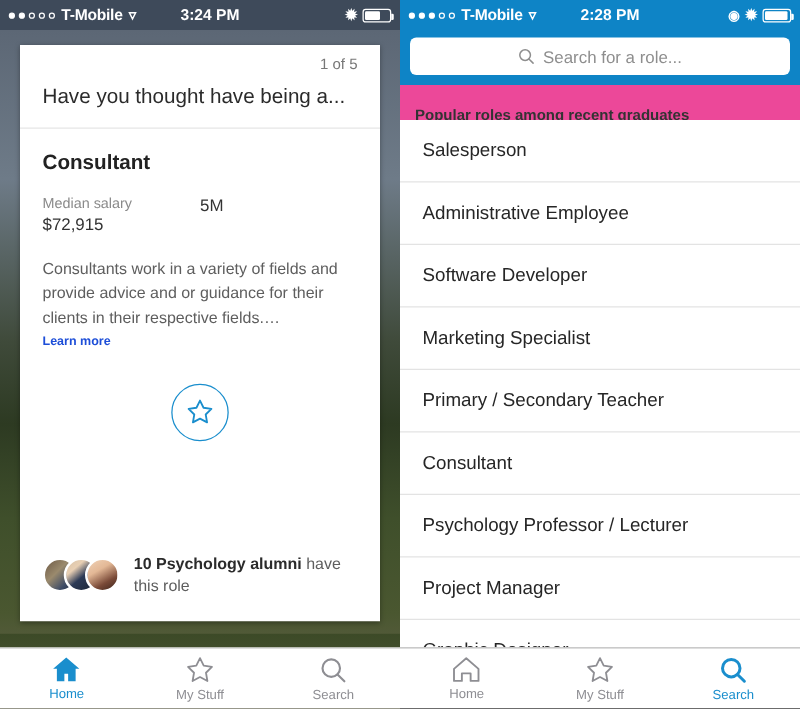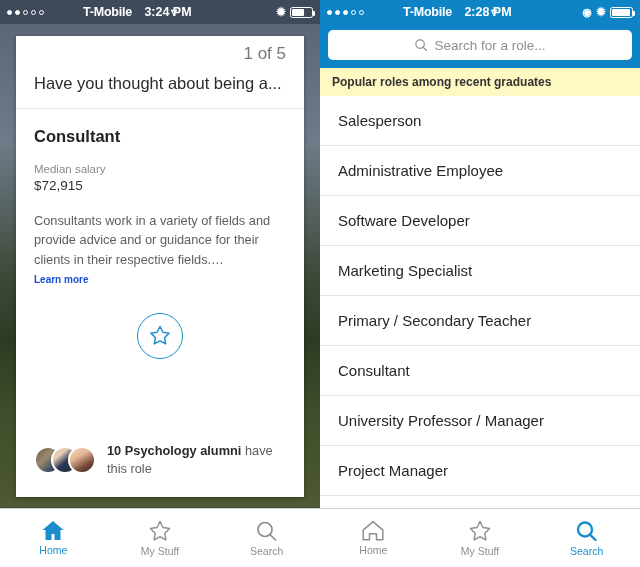--- a/index.html
+++ b/index.html
@@ -8,21 +8,21 @@
     font-family:"Liberation Sans", sans-serif;
     background:#000; overflow:hidden;
   }
   .screens { display:flex; width:640px; height:567px; }
   .screen { width:320px; height:567px; position:relative; overflow:hidden; }
 
   
   .statusbar {
     height:24px; display:flex; align-items:center;
     padding:0 7px; font-size:12px; font-weight:bold; color:#fff;
-    position:relative; z-index:20;gap:34px;
+    position:relative; z-index:20;
   }
   .sb-left { background:#3e4a5a; }
   .sb-right { background:#0e84c6; }
   .sb-dots { display:flex; gap:3px; align-items:center; margin-right:5px; }
   .dot { width:5px; height:5px; border-radius:50%; border:1px solid #fff; }
   .dot.on { background:#fff; }
   .sb-carrier { font-size:12.5px; font-weight:bold; letter-spacing:-0.2px; }
   .sb-wifi { margin-left:5px; font-size:12px; }
   .sb-time { position:absolute; left:16px; right:0; text-align:center; font-size:12.5px; font-weight:bold; pointer-events:none; }
   .sb-right-icons { margin-left:auto; display:flex; align-items:center; gap:4px; position:relative; z-index:2; }
@@ -60,21 +60,21 @@
     background:#6b5c42; opacity:.9;
   }
 
   .card {
     position:absolute; left:16px; top:36px; right:16px; bottom:70px;
     background:#fff; z-index:5;
     box-shadow:0 1px 4px rgba(0,0,0,.35);
     display:flex; flex-direction:column;
   }
   .card-head { padding:8px 18px 14px 18px; border-bottom:1px solid #e6e6e6; }
-  .counter { text-align:right; font-size:17px; color:#777; margin-bottom:9px; }
+  .counter { text-align:right; font-size:12px; color:#777; margin-bottom:9px; }
   .headline { font-size:16.5px; color:#2b2b2b; line-height:1.25; }
 
   .card-body { padding:18px 18px 0 18px; flex:1; position:relative; }
   .role-title { font-size:16.5px; font-weight:bold; color:#222; margin-bottom:17px; }
 
   .stats { display:flex; margin-bottom:18px; }
   .stat { width:50%; }
   .stat-label { font-size:11.5px; color:#8a8a8a; margin-bottom:3px; }
   .stat-value { font-size:13.5px; color:#333; }
 
@@ -106,34 +106,34 @@
 
   
   .search-band { background:#0e84c6; padding:6px 8px 8px 8px; }
   .search-field {
     background:#fff; border-radius:5px; height:30px;
     display:flex; align-items:center; justify-content:center; gap:6px;
   }
   .search-ph { font-size:13.5px; color:#8e8e8e; }
 
   .section-head {
-    background:#fef9c3; border-bottom:4px solid #3b82f6;
-    padding:7px 12px; font-size:12px; font-weight:bold; color:#333;
+    background:#ec4899; border-bottom:4px solid #3b82f6;
+    padding:17px 12px; font-size:12px; font-weight:bold; color:#333;
   }
   .role-list { background:#fff; position:absolute; top:96px; left:0; right:0; bottom:49px; overflow:hidden; }
   .role-item {
     height:50px; display:flex; align-items:center;
     padding:0 18px; font-size:15px; color:#262626;
     border-bottom:1px solid #e3e3e3; margin:0 0 0 0;
   }
   .role-item span { display:block; }
 
   
   .tabbar {
-    position:absolute; left:0; right:0; bottom:0; height:59px;
+    position:absolute; left:0; right:0; bottom:0; height:49px;
     background:#fff; border-top:1px solid #d4d4d4;
     display:flex; z-index:30;
   }
   .tab {
     flex:1; display:flex; flex-direction:column;
     align-items:center; justify-content:center; gap:3px;
   }
   .tab-label { font-size:10.5px; color:#8e8e93; }
   .tab.active .tab-label { color:#1a8ecd; }
   svg { display:block; }
@@ -166,32 +166,33 @@
 
     <div class="photo-bg">
       <div class="palm"></div>
       <div class="ground"></div>
       <div class="box"></div>
     </div>
 
     <div class="card">
       <div class="card-head">
         <div class="counter">1 of 5</div>
-        <div class="headline">Have you thought about being a...</div>
+        <div class="headline">Have you thought have being a...</div>
       </div>
 
       <div class="card-body">
         <div class="role-title">Consultant</div>
 
         <div class="stats">
           <div class="stat">
             <div class="stat-label">Median salary</div>
             <div class="stat-value">$72,915</div>
           </div>
           <div class="stat">
+            <div class="stat-value">5M</div>
           </div>
         </div>
 
         <div class="desc">Consultants work in a variety of fields and provide advice and or guidance for their clients in their respective fields.…</div>
         <a class="learn-more" href="#">Learn more</a>
 
         <div class="star-wrap">
           <div class="star-btn">
             <svg width="22" height="21" viewBox="0 0 24 23">
               <path d="M12 1.6l3.1 6.3 6.9 1-5 4.9 1.2 6.9L12 17.4 5.8 20.7 7 13.8 2 8.9l6.9-1z" fill="none" stroke="#1a8ecd" stroke-width="1.6" stroke-linejoin="round"></path>
@@ -282,21 +283,21 @@
       <div class="role-item">
           <span>Marketing Specialist</span>
         </div>
       <div class="role-item">
           <span>Primary / Secondary Teacher</span>
         </div>
       <div class="role-item">
           <span>Consultant</span>
         </div>
       <div class="role-item">
-          <span>University Professor / Manager</span>
+          <span>Psychology Professor / Lecturer</span>
         </div>
       <div class="role-item">
           <span>Project Manager</span>
         </div>
       <div class="role-item">
           <span>Graphic Designer</span>
         </div>
     </div>
 
     <div class="tabbar">

